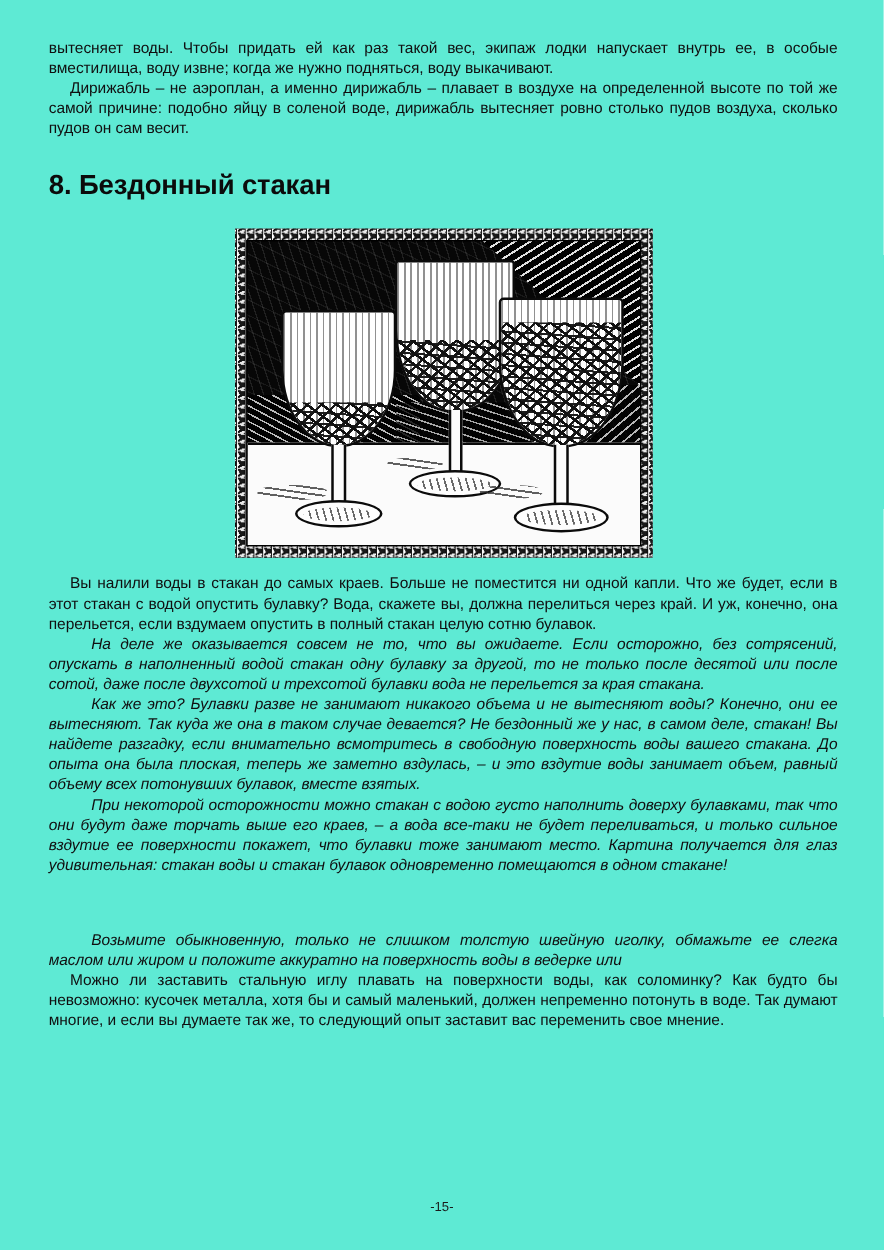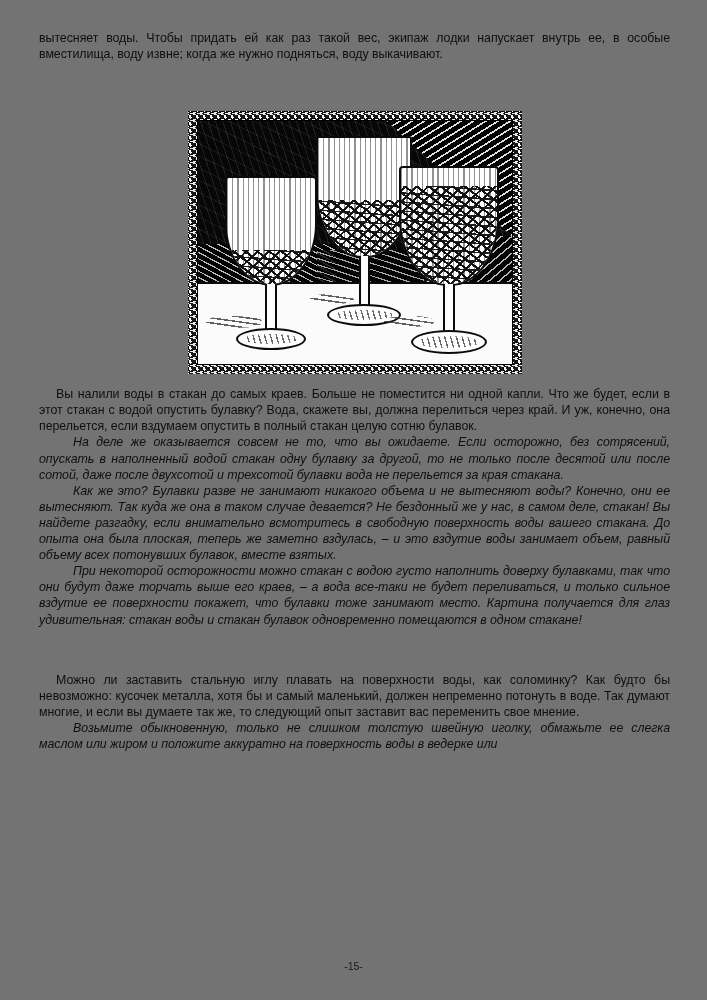--- a/index.html
+++ b/index.html
@@ -8,21 +8,21 @@
     background: #ffffff;
   }
   body {
     font-family: "Liberation Sans", sans-serif;
     color: #000000;
   }
   .page {
     position: relative;
     width: 707px;
     height: 1000px;
-    background: #737373;
+    background: #5eead4;
     overflow: hidden;
     box-sizing: border-box;
   }
   .content {
     position: absolute;
     left: 39px;
     top: 30px;
     width: 631px;
   }
   p.body-text {
@@ -229,23 +229,25 @@
   }
 </style>
 </head>
 <body>
 
 <div class="page">
 
   <div class="content">
 
     <p class="body-text">вытесняет воды. Чтобы придать ей как раз такой вес, экипаж лодки напускает внутрь ее, в особые вместилища, воду извне; когда же нужно подняться, воду выкачивают.</p>
+    <p class="body-text indent">Дирижабль – не аэроплан, а именно дирижабль – плавает в воздухе на определенной высоте по той же самой причине: подобно яйцу в соленой воде, дирижабль вытесняет ровно столько пудов воздуха, сколько пудов он сам весит.</p>
 
     <div class="spacer-after-intro"></div>
 
+    <h2 class="section-heading">8. Бездонный стакан</h2>
 
     <div class="spacer-after-h8"></div>
 
     <div class="figure-wrap">
       <div class="figure">
         <div class="figure-inner">
           <div class="backdrop"></div>
           <div class="burst"></div>
 
           <div class="table-hatch-left"></div>
@@ -297,20 +299,20 @@
     <p class="body-text indent">Вы налили воды в стакан до самых краев. Больше не поместится ни одной капли. Что же будет, если в этот стакан с водой опустить булавку? Вода, скажете вы, должна перелиться через край. И уж, конечно, она перельется, если вздумаем опустить в полный стакан целую сотню булавок.</p>
     <p class="body-text indent-wide">На деле же оказывается совсем не то, что вы ожидаете. Если осторожно, без сотрясений, опускать в наполненный водой стакан одну булавку за другой, то не только после десятой или после сотой, даже после двухсотой и трехсотой булавки вода не перельется за края стакана.</p>
     <p class="body-text indent-wide">Как же это? Булавки разве не занимают никакого объема и не вытесняют воды? Конечно, они ее вытесняют. Так куда же она в таком случае девается? Не бездонный же у нас, в самом деле, стакан! Вы найдете разгадку, если внимательно всмотритесь в свободную поверхность воды вашего стакана. До опыта она была плоская, теперь же заметно вздулась, – и это вздутие воды занимает объем, равный объему всех потонувших булавок, вместе взятых.</p>
     <p class="body-text indent-wide">При некоторой осторожности можно стакан с водою густо наполнить доверху булавками, так что они будут даже торчать выше его краев, – а вода все-таки не будет переливаться, и только сильное вздутие ее поверхности покажет, что булавки тоже занимают место. Картина получается для глаз удивительная: стакан воды и стакан булавок одновременно помещаются в одном стакане!</p>
 
     <div class="spacer-before-h9"></div>
 
 
     <div class="spacer-after-h9"></div>
 
+    <p class="body-text indent-wide">Возьмите обыкновенную, только не слишком толстую швейную иголку, обмажьте ее слегка маслом или жиром и положите аккуратно на поверхность воды в ведерке или</p>
     <p class="body-text indent">Можно ли заставить стальную иглу плавать на поверхности воды, как соломинку? Как будто бы невозможно: кусочек металла, хотя бы и самый маленький, должен непременно потонуть в воде. Так думают многие, и если вы думаете так же, то следующий опыт заставит вас переменить свое мнение.</p>
-    <p class="body-text indent-wide">Возьмите обыкновенную, только не слишком толстую швейную иголку, обмажьте ее слегка маслом или жиром и положите аккуратно на поверхность воды в ведерке или</p>
 
   </div>
 
   <div class="page-number">-15-</div>
 
 </div>
 
 </body></html>

